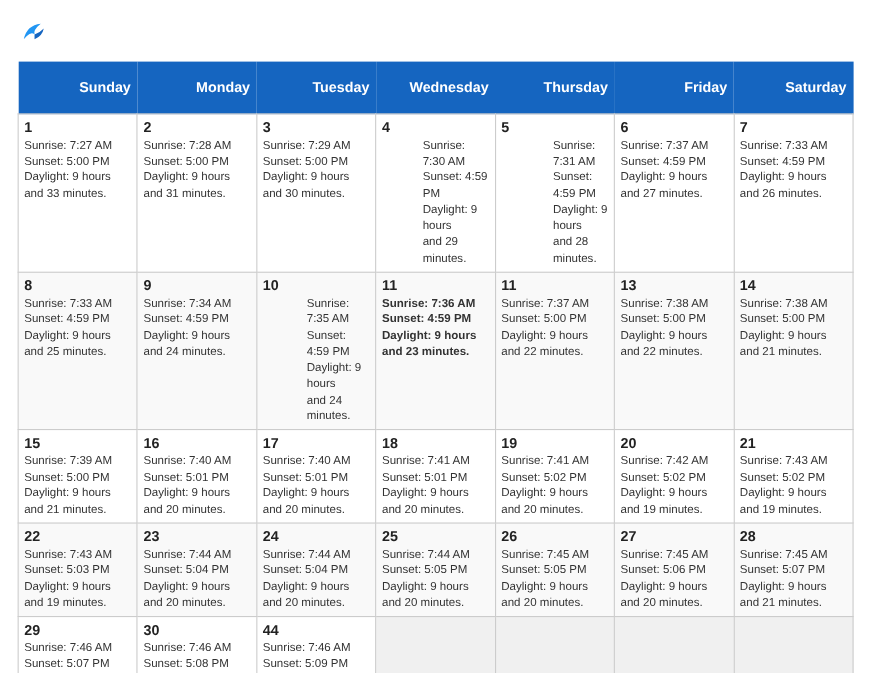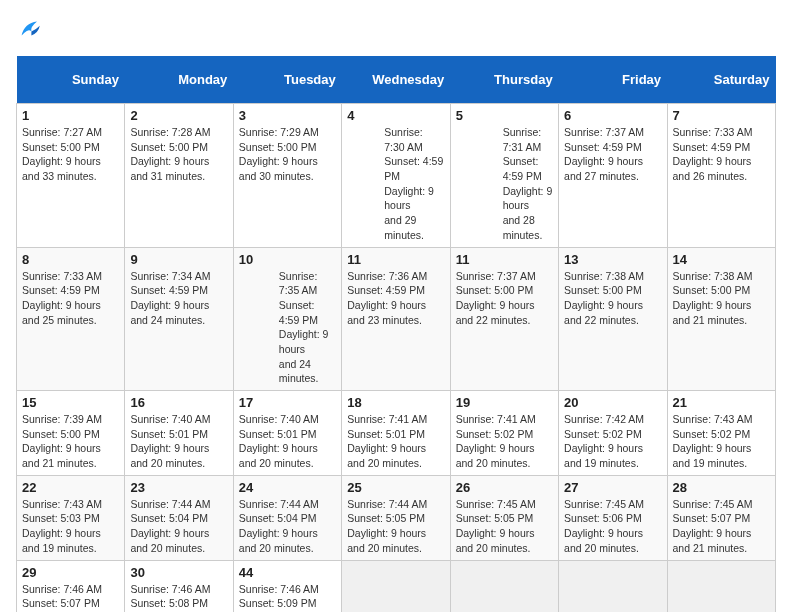--- a/index.html
+++ b/index.html
@@ -187,21 +187,21 @@
         </td>
         <td>
           <span class="day-num">10</span>
           <div class="day-info" style="white-space: pre-line; margin-left: 40px;">Sunrise: 7:35 AM
 Sunset: 4:59 PM
 Daylight: 9 hours
 and 24 minutes.</div>
         </td>
         <td>
           <span class="day-num">11</span>
-          <div class="day-info" style="white-space: pre-line;">Sunrise: 7:36 AM
+          <div class="day-info" style="white-space: pre-line; font-weight: bold;">Sunrise: 7:36 AM
 Sunset: 4:59 PM
 Daylight: 9 hours
 and 23 minutes.</div>
         </td>
         <td>
           <span class="day-num">11</span>
           <div class="day-info" style="white-space: pre-line;">Sunrise: 7:37 AM
 Sunset: 5:00 PM
 Daylight: 9 hours
 and 22 minutes.</div>

